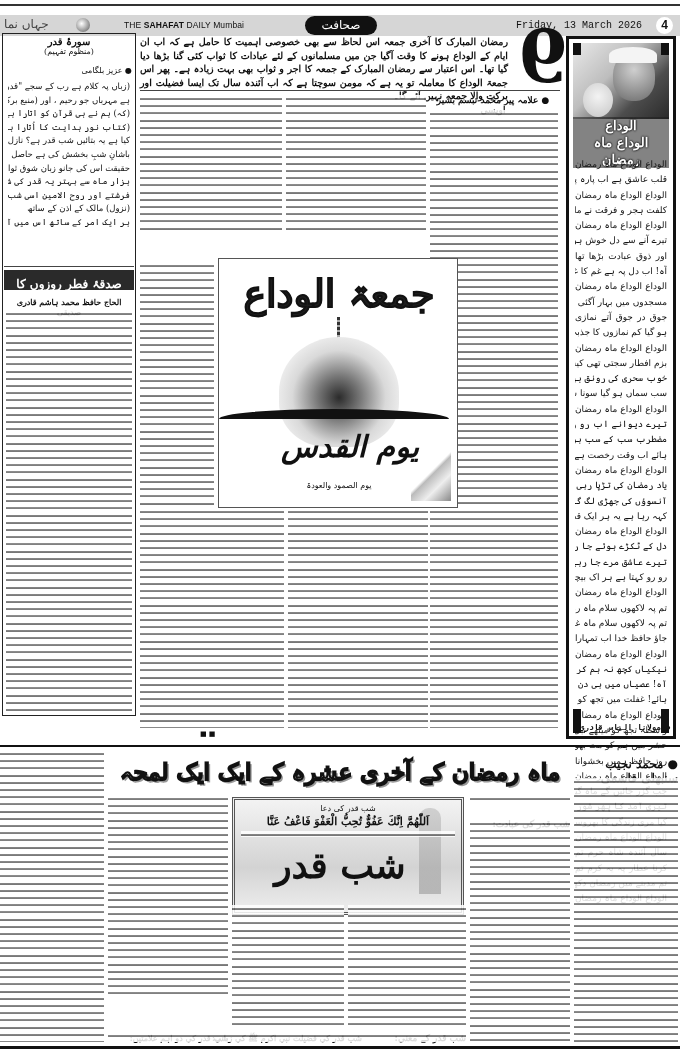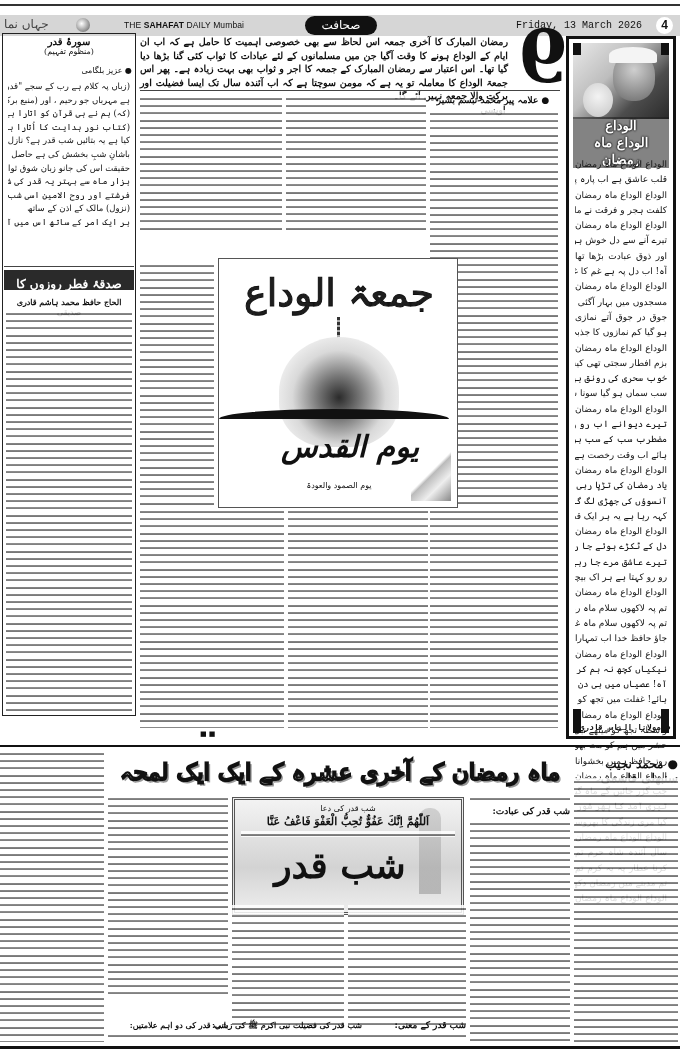--- a/index.html
+++ b/index.html
@@ -50,40 +50,40 @@
   .rbox-title { position: absolute; left: 4px; top: 78px; width: 96px; text-align: center; font-family: "DejaVu Serif", serif; font-weight: bold; color: #fff; text-shadow: 0 0 2px #000, 0 0 2px #000; font-size: 13px; line-height: 17px; background: rgba(30,30,30,0.55); }
   .rbox-verses { position: absolute; left: 6px; top: 118px; width: 92px; height: 540px; }
   .rbox-verses div { font-family: "DejaVu Serif", serif; font-size: 9px; line-height: 15.3px; direction: rtl; text-align: justify; text-align-last: justify; white-space: nowrap; overflow: hidden; }
   .rbox-author { position: absolute; left: 4px; top: 684px; width: 104px; text-align: center; font-family: Liberation Mono, monospace; font-size: 8px; font-weight: bold; }
   .checker { position: absolute; width: 8px; height: 12px; background:
      linear-gradient(#111 0 50%, transparent 50%) 0 0/4px 6px,
      linear-gradient(transparent 50%, #111 50%) 4px 0/4px 6px; background-repeat: repeat; }
 
   
   .poster { position: absolute; left: 218px; top: 258px; width: 240px; height: 250px; border: 1px solid #555; background: #fff; overflow: hidden; }
-  .poster-title { position: absolute; left: 0; top: 12px; width: 240px; text-align: center; font-family: "DejaVu Serif", serif; font-weight: normal; font-size: 38px; color: #1e1e1e; letter-spacing: 2px; -webkit-text-stroke: 1px #111; }
+  .poster-title { position: absolute; left: 0; top: 12px; width: 240px; text-align: center; font-family: "DejaVu Serif", serif; font-weight: bold; font-size: 38px; color: #1e1e1e; letter-spacing: 2px; -webkit-text-stroke: 1px #111; }
   .poster-chain { position: absolute; left: 118px; top: 58px; width: 3px; height: 22px; background: repeating-linear-gradient(#333 0 3px, #aaa 3px 5px); }
   .poster-dome { position: absolute; left: 60px; top: 78px; width: 120px; height: 110px; border-radius: 50% 50% 40% 40%; background: radial-gradient(ellipse at 50% 55%, #2b2b2b 0%, #777 25%, #d9d9d9 55%, #f4f4f4 80%); }
   .poster-swoosh { position: absolute; left: 0; top: 150px; width: 230px; height: 20px; border-top: 10px solid #111; border-radius: 50% 50% 0 0; }
   .poster-sub { position: absolute; left: 40px; top: 170px; width: 160px; text-align: center; font-family: "DejaVu Serif", serif; font-weight: bold; font-size: 30px; color: #111; }
   .poster-tag { position: absolute; left: 60px; top: 222px; width: 120px; text-align: center; font-family: "DejaVu Serif", serif; font-size: 8px; color: #111; }
   .poster-curl { position: absolute; right: 6px; bottom: 6px; width: 40px; height: 50px; background: linear-gradient(135deg, transparent 45%, #bbb 50%, #eee 70%, #888 100%); }
 
   
   .sepline { position: absolute; left: 0; top: 745px; width: 680px; height: 2px; background: #111; }
   .headline { position: absolute; left: 110px; top: 752px; width: 460px; height: 40px; text-align: center; font-family: "DejaVu Serif", serif; font-weight: bold; font-size: 23px; line-height: 40px; color: #fff; -webkit-text-stroke: 1.4px #111; direction: rtl; text-shadow: 2px 2px 0 #999; }
   .bottom-byline { position: absolute; left: 578px; top: 757px; width: 100px; font-family: "DejaVu Serif", serif; font-weight: bold; font-size: 12px; direction: rtl; text-align: right; }
   .qadr-box { position: absolute; left: 232px; top: 797px; width: 232px; height: 118px; border: 3px double #555; background: linear-gradient(180deg, #f3f3f3 0%, #d3d3d3 60%, #eeeeee 100%); overflow: hidden; }
   .qadr-cap { position: absolute; left: 0; top: 4px; width: 226px; text-align: center; font-family: "DejaVu Serif", serif; font-size: 8px; }
   .qadr-dua { position: absolute; left: 0; top: 15px; width: 226px; text-align: center; font-family: "DejaVu Serif", serif; font-weight: bold; font-size: 11px; }
   .qadr-trans { position: absolute; left: 6px; top: 31px; width: 214px; height: 6px; }
   .qadr-logo { position: absolute; left: 30px; top: 44px; width: 150px; text-align: center; font-family: "DejaVu Serif", serif; font-weight: bold; font-size: 36px; color: #111; }
   .qadr-minaret { position: absolute; right: 20px; top: 8px; width: 22px; height: 86px; background: linear-gradient(#bbb, #999); border-radius: 10px 10px 0 0; opacity: 0.6; }
 
-  .subhead { position: absolute; font-family: "DejaVu Serif", serif; font-weight: bold; font-size: 9px; direction: rtl; text-align: right; white-space: nowrap; }
+  .subhead { position: absolute; font-family: "DejaVu Serif", serif; font-weight: bold; font-size: 9px; direction: rtl; text-align: right; white-space: nowrap; margin-top: 13px; }
   .endmarks { position: absolute; font-size: 7px; color: #111; }
   .bottom-rule { position: absolute; left: 0; top: 1046px; width: 680px; height: 3px; background: #111; }
 </style>
 </head>
 <body>
 
 <div class="topline"></div>
 <div class="header">
   <span class="logo-ur">جہاں نما</span>
   <span class="globe"></span>

